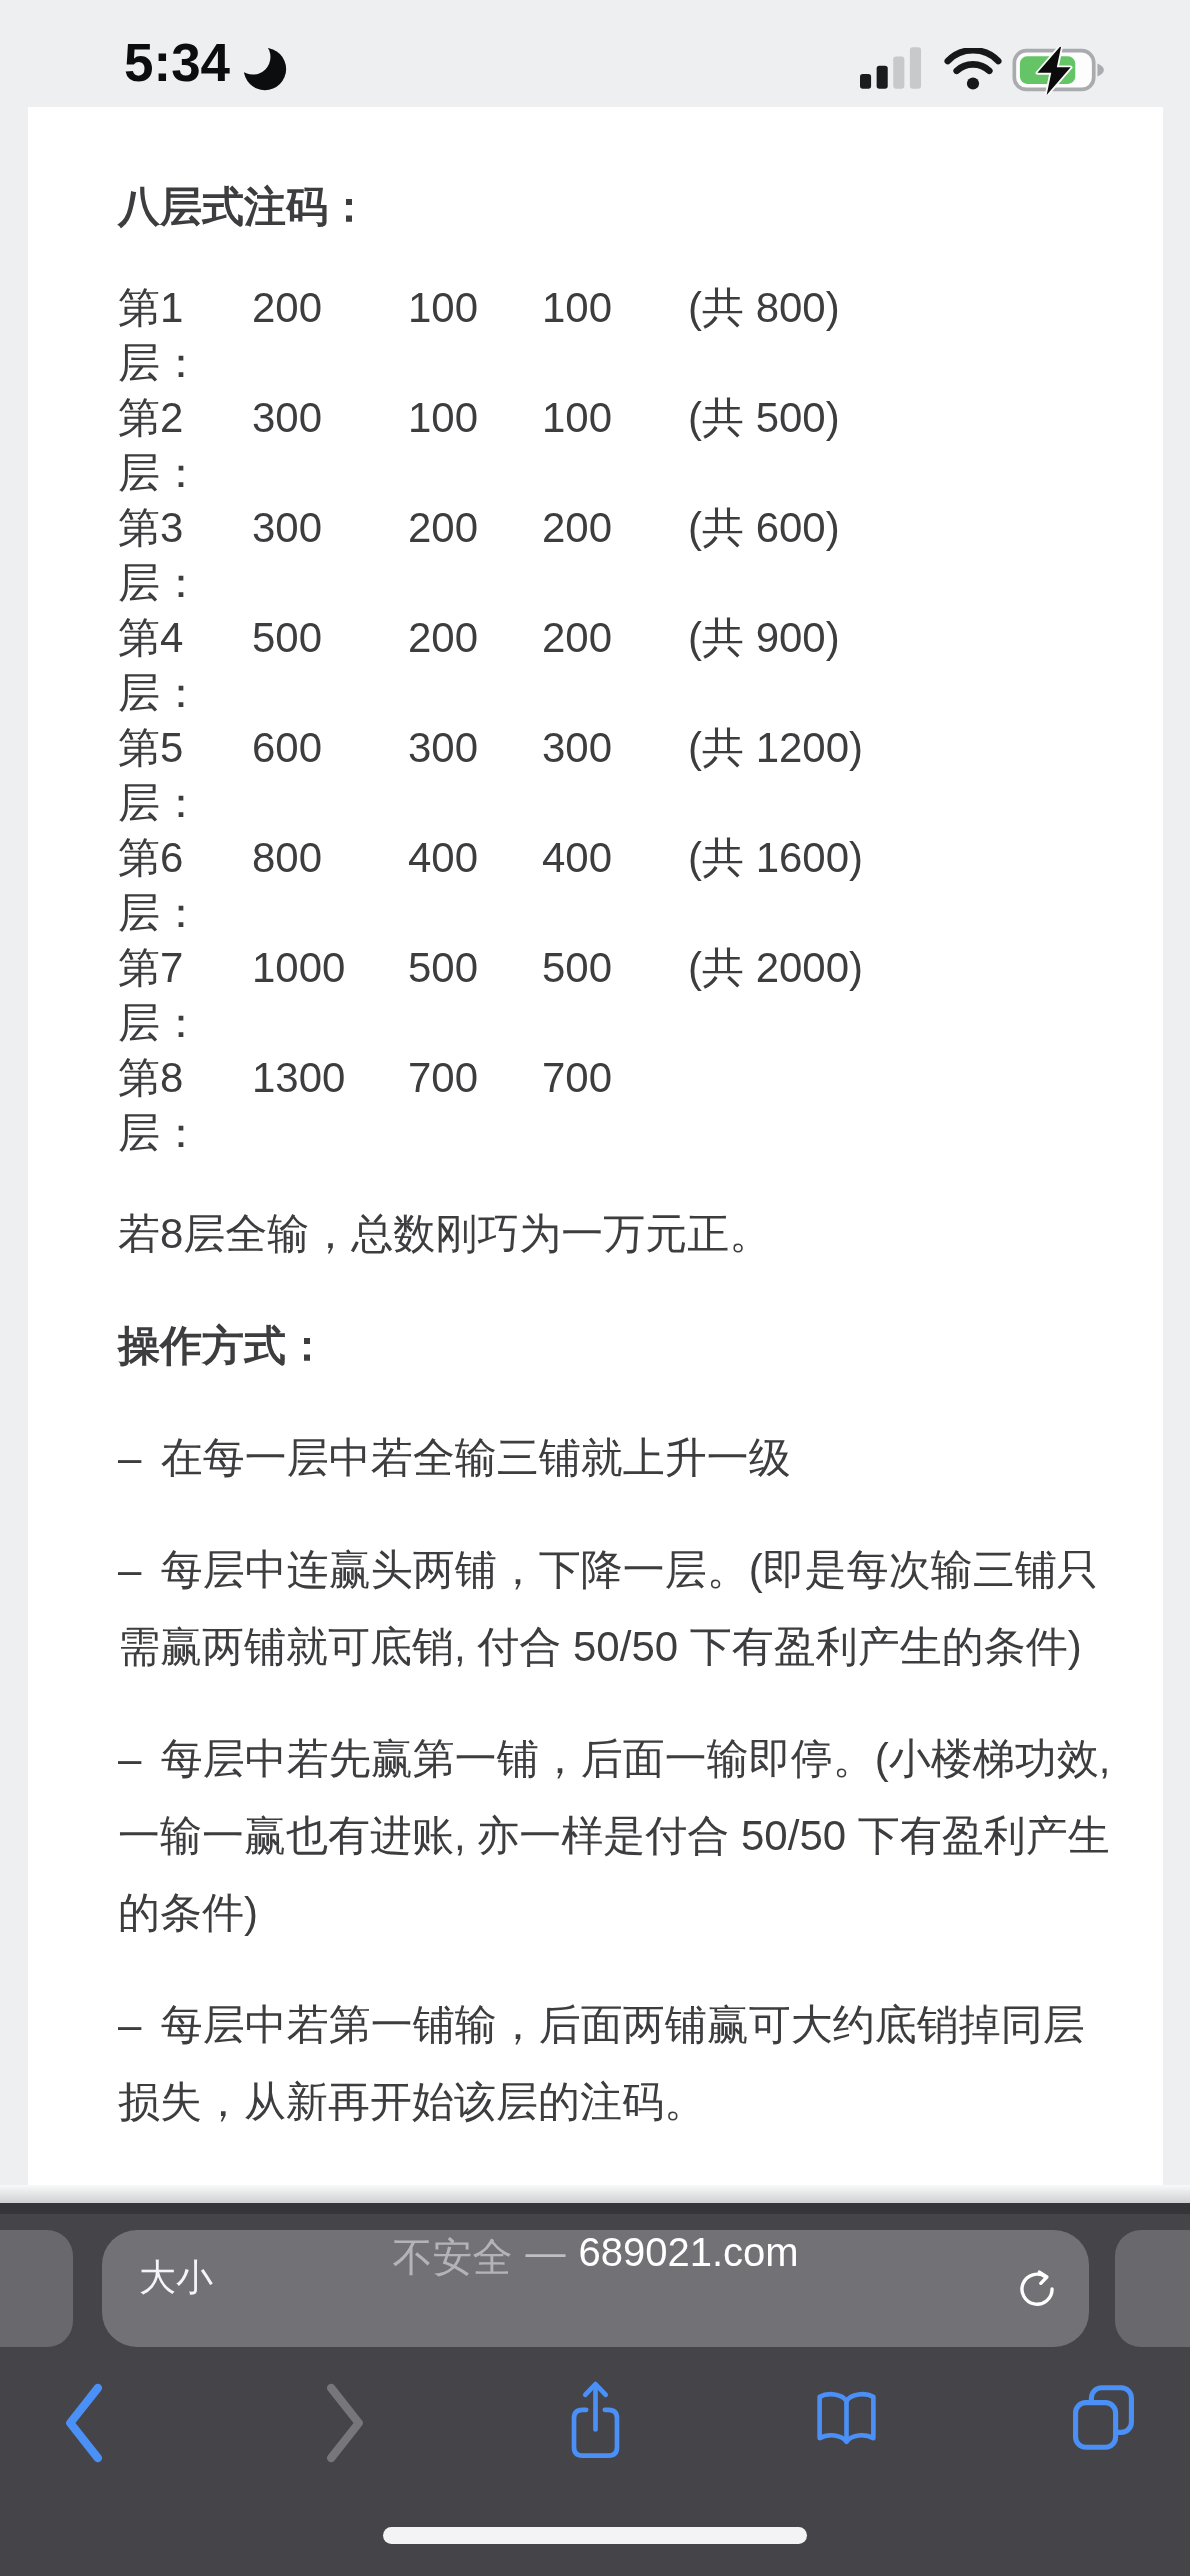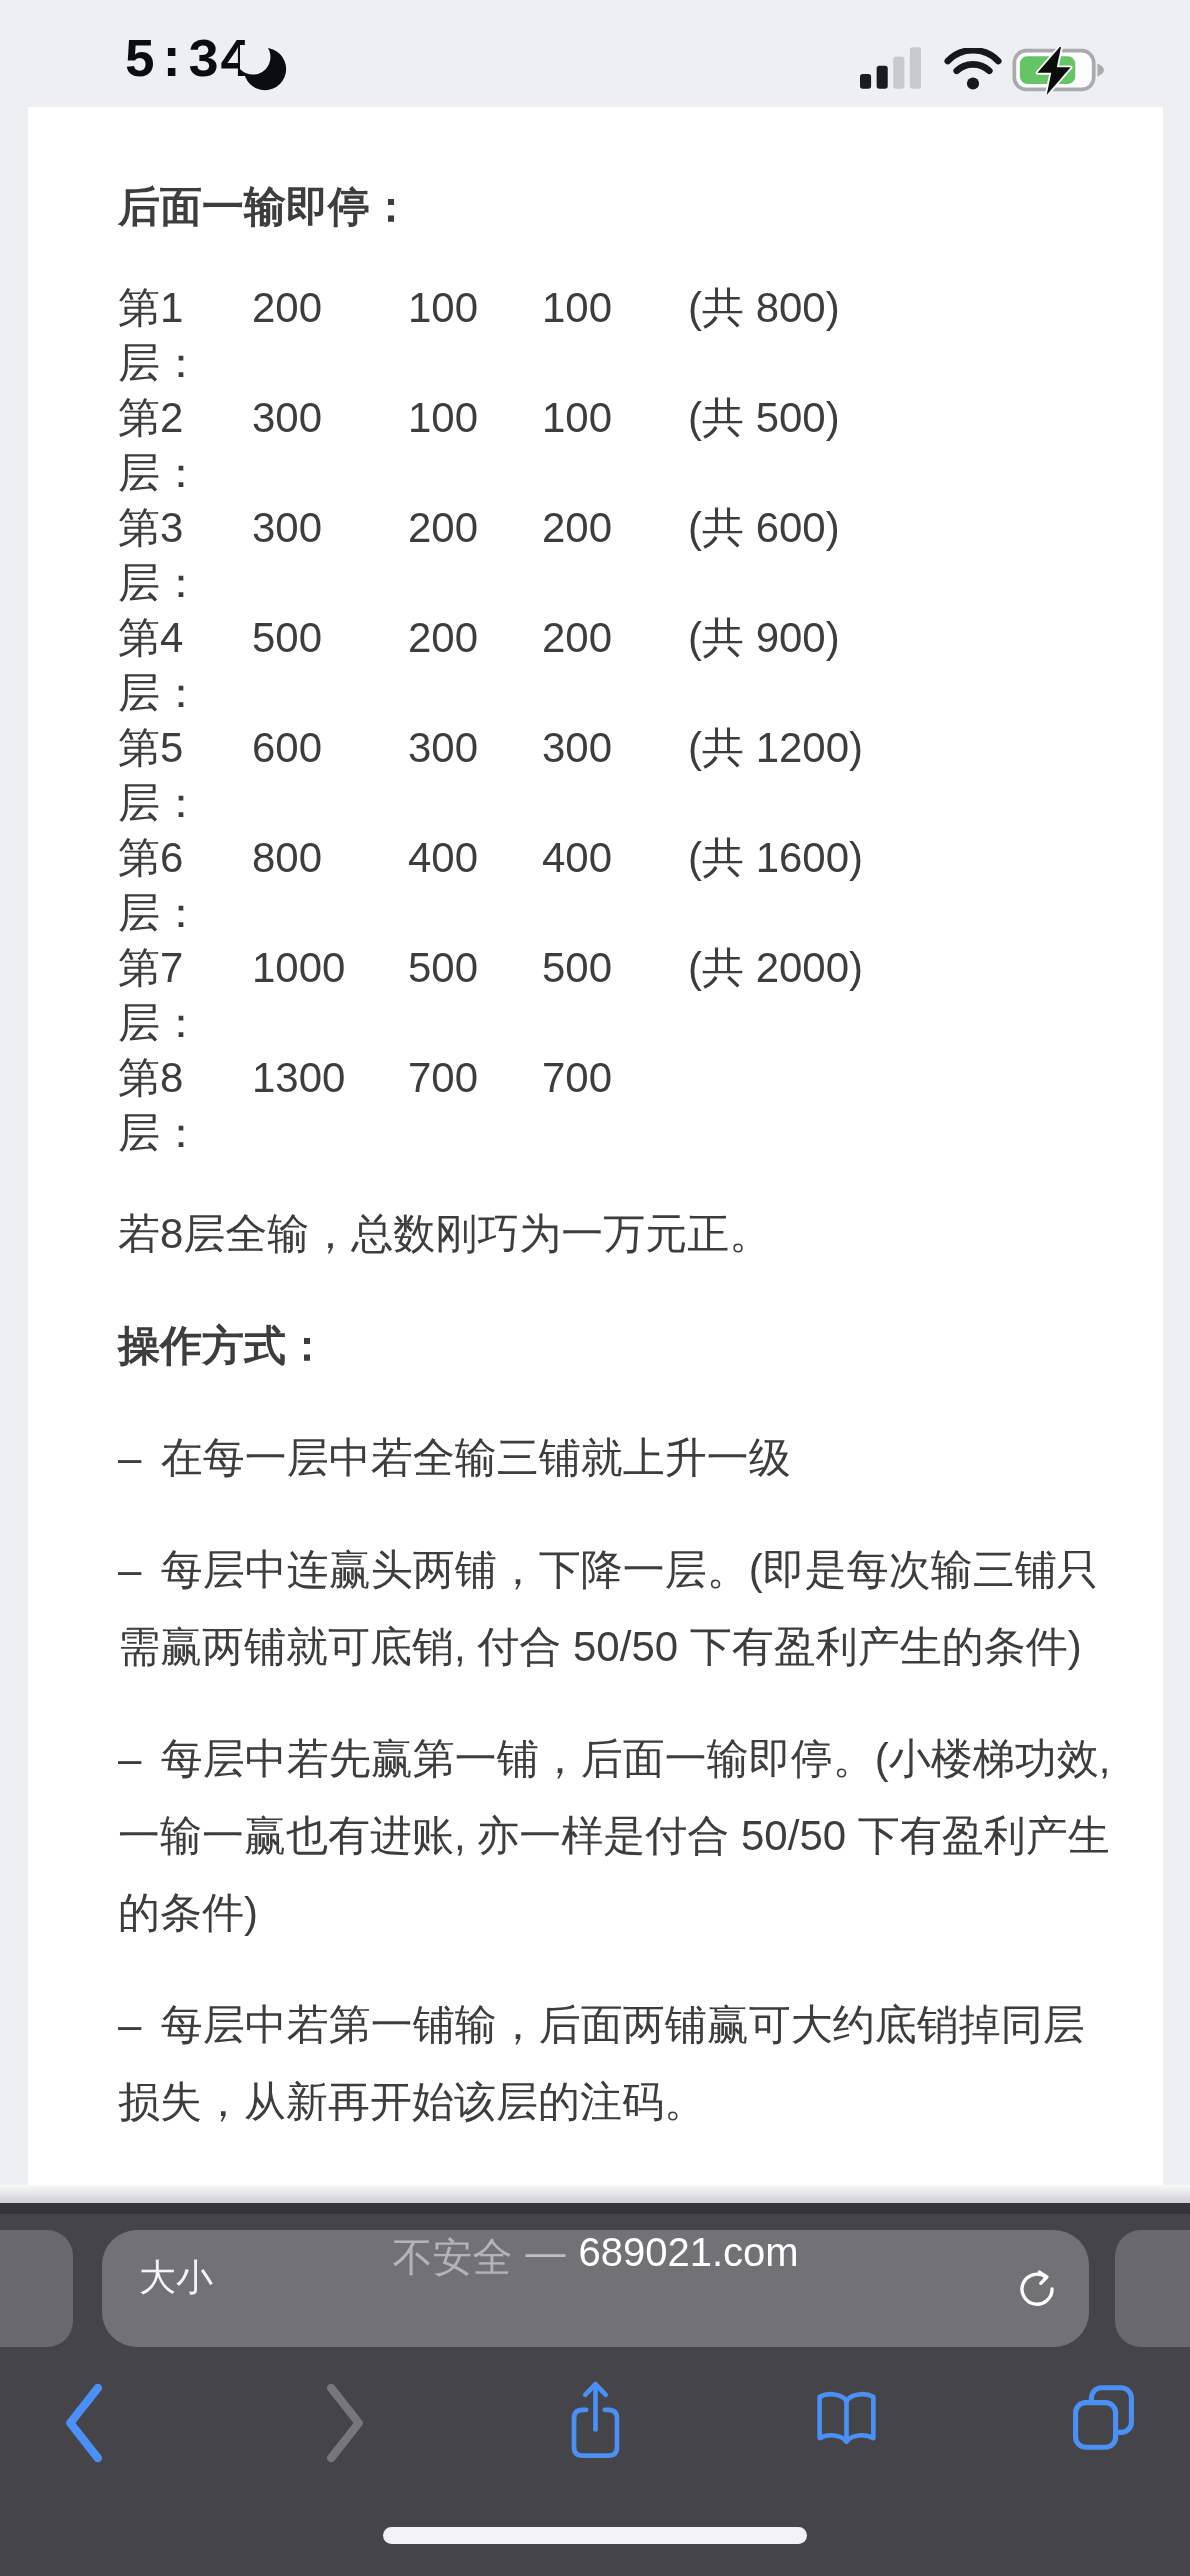--- a/index.html
+++ b/index.html
@@ -3,21 +3,21 @@
 <meta charset="utf-8">
 <style>
   html,body{margin:0;padding:0;}
   body{
     width:1191px;height:2576px;position:relative;overflow:hidden;
     background:#edeff1;
     font-family:"Liberation Sans","DejaVu Sans",sans-serif;
   }
   
   .status-bar{position:absolute;left:0;top:0;width:1191px;height:107px;background:#edeff1;}
-  .sb-time{position:absolute;left:124px;top:32px;font-size:53px;font-weight:700;color:#0c0d0e;letter-spacing:0px;font-family:Liberation Mono, monospace;}
+  .sb-time{position:absolute;left:124px;top:32px;font-size:53px;font-weight:700;color:#0c0d0e;letter-spacing:0px;}
   .sb-moon{position:absolute;left:240px;top:45px;}
   .sb-cell{position:absolute;left:860px;top:47px;}
   .sb-wifi{position:absolute;left:943px;top:48px;}
   .sb-batt{position:absolute;left:1012px;top:47px;}
   
   .card{
     position:absolute;left:28px;top:107px;width:1135px;height:2078px;
     background:#ffffff;box-sizing:border-box;
     padding:61px 37px 0 90px;
     color:#3d3d3f;font-size:42px;line-height:77px;
@@ -85,21 +85,21 @@
     <svg width="97" height="48" viewBox="0 0 104 52">
       <rect x="2" y="4" width="86" height="42" rx="13" fill="#fdfdfd" stroke="#a9abae" stroke-width="4"></rect>
       <rect x="8" y="10" width="60" height="30" rx="8" fill="#65c466"></rect>
       <path d="M92 18 Q99 21 99 25 Q99 29 92 32 Z" fill="#a9abae"></path>
       <path d="M53 -2 L27 28 L42 28 L37 52 L63 22 L48 22 Z" fill="#0b0b0b" stroke="#fafafa" stroke-width="4" paint-order="stroke" stroke-linejoin="round"></path>
     </svg>
   </span>
 </div>
 
 <div class="card">
-  <p class="hd">后面一输即停：</p>
+  <p class="hd">八层式注码：</p>
 
   <div class="tbl">
     <div class="trow">
         <span class="c0">第1层：</span>
         <span class="c1">200</span>
         <span class="c2">100</span>
         <span class="c3">100</span>
         <span class="c4">(共 800)</span>
       </div>
     <div class="trow">

